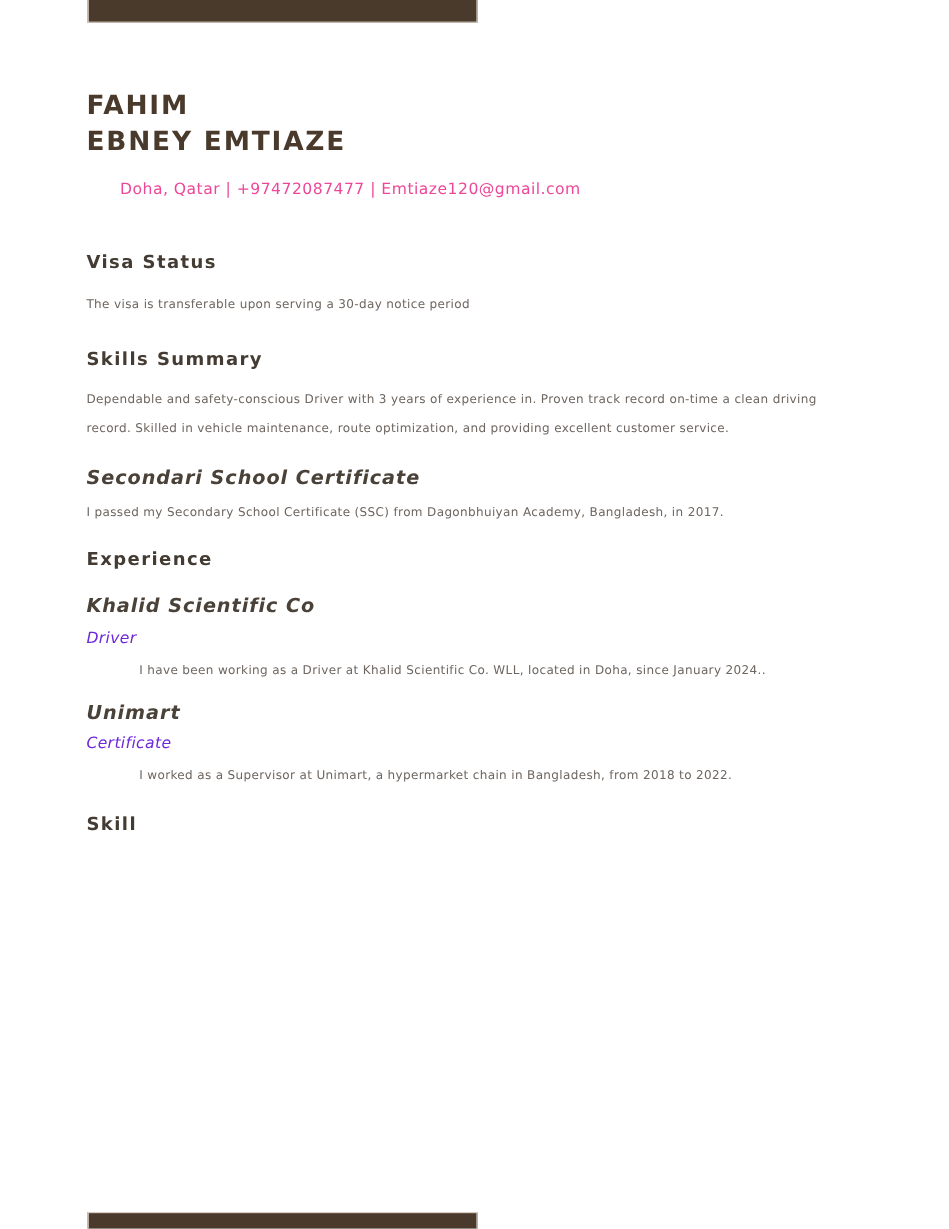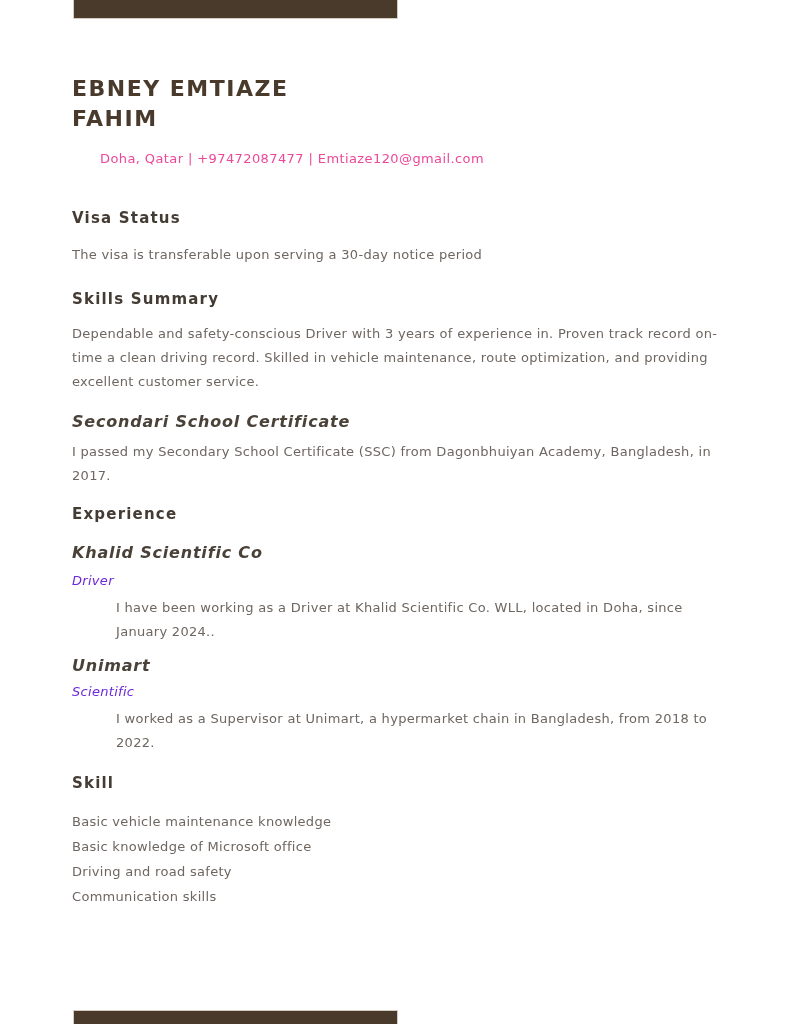--- a/index.html
+++ b/index.html
@@ -59,21 +59,21 @@
     color: #443b33;
     margin: 0;
   }
   .t-visa      { margin-top: 40px; }
   .t-skillsum  { margin-top: 22px; }
   .t-education { margin-top: 13px; }
   .t-experience{ margin-top: 16px; }
   .t-skill     { margin-top: 18px; }
 
   .body-text {
-    font-size: 13px;
+    font-size: 10px;
     line-height: 24px;
     letter-spacing: 0.3px;
     color: #6e6660;
     margin: 0;
   }
   .b-visa     { margin-top: 15px; }
   .b-skillsum { margin-top: 13px; }
   .b-edu      { margin-top: 7px; }
   .b-job      { margin-top: 6px; margin-left: 44px; }
 
@@ -113,22 +113,22 @@
   }
 </style>
 </head>
 <body>
 
 <div class="accent-bar top"></div>
 
 <div class="content">
 
   <h1 class="name">
+    <span>FAHIM</span>
     <span>EBNEY EMTIAZE</span>
-    <span>FAHIM</span>
   </h1>
 
   <div class="contact">Doha, Qatar | +97472087477 | Emtiaze120@gmail.com</div>
 
   <section>
     <h2 class="section-title t-visa">Visa Status</h2>
     <p class="body-text b-visa">The visa is transferable upon serving a 30-day notice period</p>
   </section>
 
   <section>
@@ -145,30 +145,24 @@
     <h2 class="section-title t-experience">Experience</h2>
 
     <div>
       <h3 class="sub-title s-job1">Khalid Scientific Co</h3>
       <div class="role">Driver</div>
       <p class="body-text b-job">I have been working as a Driver at Khalid Scientific Co. WLL, located in Doha, since January 2024..</p>
     </div>
 
     <div>
       <h3 class="sub-title s-job2">Unimart</h3>
-      <div class="role r-job2">Scientific</div>
+      <div class="role r-job2">Certificate</div>
       <p class="body-text b-job">I worked as a Supervisor at Unimart, a hypermarket chain in Bangladesh, from 2018 to 2022.</p>
     </div>
   </section>
 
   <section>
     <h2 class="section-title t-skill">Skill</h2>
-    <ul class="skill-list">
-      <li>Basic vehicle maintenance knowledge</li>
-      <li>Basic knowledge of Microsoft office</li>
-      <li>Driving and road safety</li>
-      <li>Communication skills</li>
-    </ul>
   </section>
 
 </div>
 
 <div class="accent-bar bottom"></div>
 
 </body></html>

